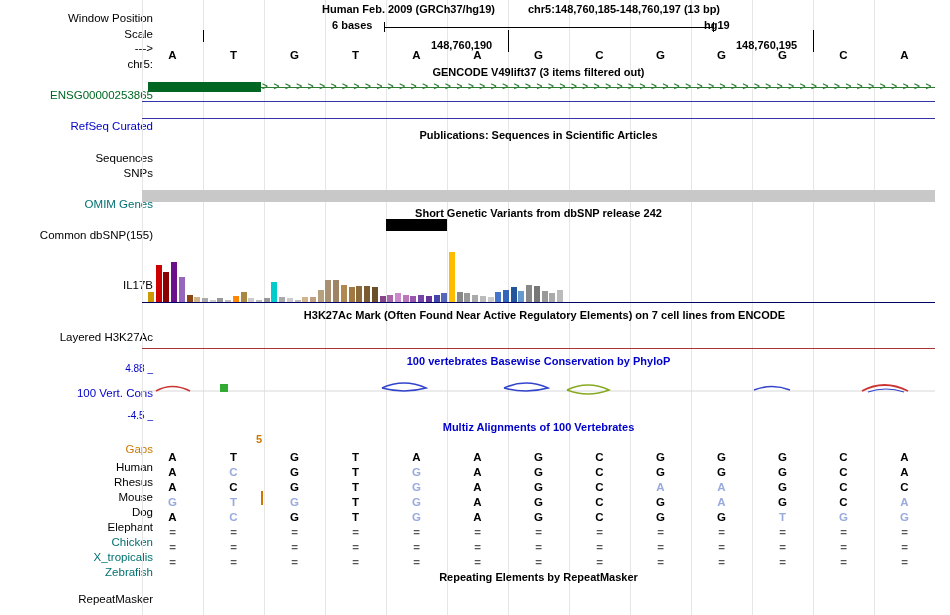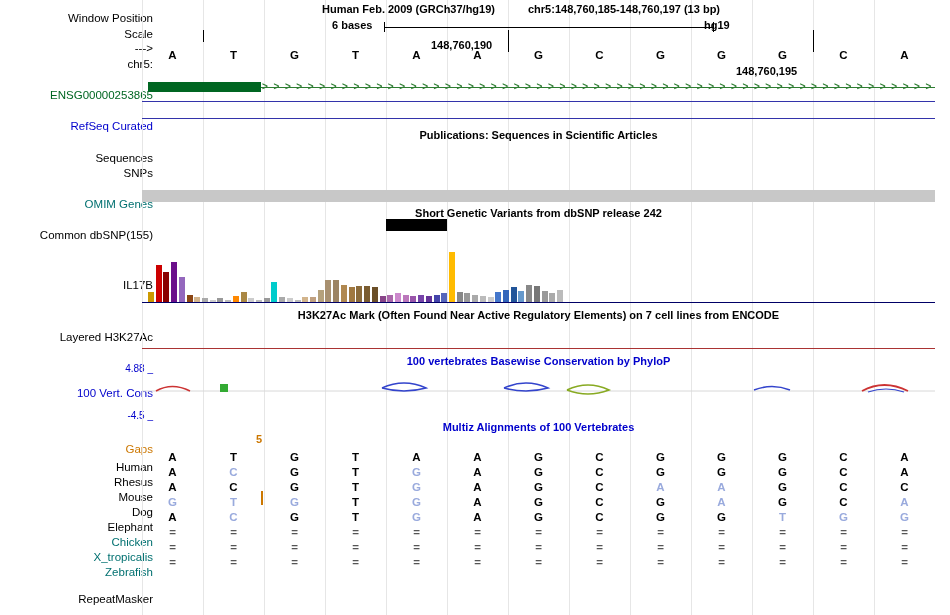--- a/index.html
+++ b/index.html
@@ -126,40 +126,41 @@
 
     <div class="hr" style="top:27px;left:242px;width:330px;"></div>
     <div class="tick" style="top:22px;left:242px;height:10px;"></div>
     <div class="tick" style="top:22px;left:571px;height:10px;"></div>
 
     <div class="tick" style="top:30px;left:61px;height:12px;"></div>
     <div class="tick" style="top:30px;left:366px;height:12px;"></div>
     <div class="tick" style="top:30px;left:671px;height:12px;"></div>
 
     <div class="abs" style="top:39px;left:289px;">148,760,190</div>
-    <div class="abs" style="top:39px;left:594px;margin-top:26px;">148,760,195</div>
+    <div class="abs" style="top:39px;left:594px;">148,760,195</div>
     <div class="tick" style="top:40px;left:366px;height:12px;"></div>
     <div class="tick" style="top:40px;left:671px;height:12px;"></div>
 
     <div class="baserow" id="seqrow" style="top:49px;">
         <span class="baseltr" style="left: 30.5px;">A</span>
         <span class="baseltr" style="left: 91.5px;">T</span>
         <span class="baseltr" style="left: 152.5px;">G</span>
         <span class="baseltr" style="left: 213.5px;">T</span>
         <span class="baseltr" style="left: 274.5px;">A</span>
         <span class="baseltr" style="left: 335.5px;">A</span>
         <span class="baseltr" style="left: 396.5px;">G</span>
         <span class="baseltr" style="left: 457.5px;">C</span>
         <span class="baseltr" style="left: 518.5px;">G</span>
         <span class="baseltr" style="left: 579.5px;">G</span>
         <span class="baseltr" style="left: 640.5px;">G</span>
         <span class="baseltr" style="left: 701.5px;">C</span>
         <span class="baseltr" style="left: 762.5px;">A</span>
       </div>
 
+    <div class="centered" style="top:66px;">GENCODE V49lift37 (3 items filtered out)</div>
     <div class="genebox" style="top:82px;left:6px;width:113px;height:10px;"></div>
     <div class="genearrowline" style="top:87px;left:119px;width:674px;"></div>
     <div class="abs" style="top:81px;left:120px;width:673px;color:#2e7d32;font-size:10px;letter-spacing:5.6px;overflow:hidden;white-space:nowrap;">&gt;&gt;&gt;&gt;&gt;&gt;&gt;&gt;&gt;&gt;&gt;&gt;&gt;&gt;&gt;&gt;&gt;&gt;&gt;&gt;&gt;&gt;&gt;&gt;&gt;&gt;&gt;&gt;&gt;&gt;&gt;&gt;&gt;&gt;&gt;&gt;&gt;&gt;&gt;&gt;&gt;&gt;&gt;&gt;&gt;&gt;&gt;&gt;&gt;&gt;&gt;&gt;&gt;&gt;&gt;&gt;&gt;&gt;&gt;&gt;&gt;&gt;&gt;&gt;&gt;&gt;&gt;&gt;&gt;&gt;&gt;&gt;&gt;&gt;&gt;&gt;&gt;&gt;&gt;&gt;&gt;&gt;&gt;&gt;&gt;&gt;</div>
     <div class="hr" style="top:101px;left:0px;width:793px;background:#3333aa;"></div>
 
     <div class="hr" style="top:118px;left:0px;width:793px;background:#3333aa;"></div>
 
     <div class="centered" style="top:129px;">Publications: Sequences in Scientific Articles</div>
 
     <div class="greyband" style="top:190px;left:0px;width:793px;height:12px;"></div>
@@ -218,21 +219,21 @@
         <div class="gbar" style="left: 362.698px; width: 6px; height: 15px; background: rgb(34, 85, 153);"></div>
         <div class="gbar" style="left: 370.415px; width: 6px; height: 11.25px; background: rgb(102, 153, 204);"></div>
         <div class="gbar" style="left: 378.132px; width: 6px; height: 17.5px; background: rgb(136, 136, 136);"></div>
         <div class="gbar" style="left: 385.849px; width: 6px; height: 16.25px; background: rgb(119, 119, 119);"></div>
         <div class="gbar" style="left: 393.566px; width: 6px; height: 11.25px; background: rgb(153, 153, 153);"></div>
         <div class="gbar" style="left: 401.283px; width: 6px; height: 8.75px; background: rgb(170, 170, 170);"></div>
         <div class="gbar" style="left: 409px; width: 6px; height: 12.5px; background: rgb(187, 187, 187);"></div>
       </div>
     <div class="hr" style="top:302px;left:0px;width:793px;background:#000066;"></div>
 
-    <div class="centered" style="top:309px;">H3K27Ac Mark (Often Found Near Active Regulatory Elements) on 7 cell lines from ENCODE</div>
+    <div class="centered" style="top:309px;padding-left:6px;">H3K27Ac Mark (Often Found Near Active Regulatory Elements) on 7 cell lines from ENCODE</div>
     <div class="hr" style="top:348px;left:0px;width:793px;background:#aa3333;"></div>
 
     <div class="centered blue" style="top:355px;text-align:center;">100 vertebrates Basewise Conservation by PhyloP</div>
     <div class="abs" style="top:368px;left:0px;width:793px;height:46px;">
       <svg width="793" height="46">
         <line x1="0" y1="23" x2="793" y2="23" stroke="#d8d8d8" stroke-width="1"></line>
         <path d="M14 23 Q30 14 48 23" stroke="#cc3333" fill="none" stroke-width="1.6"></path>
         <rect x="78" y="16" width="8" height="8" fill="#33aa33"></rect>
         <path d="M240 20 Q262 10 284 20 Q262 26 240 20" stroke="#3344cc" fill="none" stroke-width="1.6"></path>
         <path d="M362 20 Q384 10 406 20 Q384 26 362 20" stroke="#3344cc" fill="none" stroke-width="1.6"></path>
@@ -361,15 +362,16 @@
         <span class="baseltr" style="left: 335.5px; color: rgb(85, 85, 85);">=</span>
         <span class="baseltr" style="left: 396.5px; color: rgb(85, 85, 85);">=</span>
         <span class="baseltr" style="left: 457.5px; color: rgb(85, 85, 85);">=</span>
         <span class="baseltr" style="left: 518.5px; color: rgb(85, 85, 85);">=</span>
         <span class="baseltr" style="left: 579.5px; color: rgb(85, 85, 85);">=</span>
         <span class="baseltr" style="left: 640.5px; color: rgb(85, 85, 85);">=</span>
         <span class="baseltr" style="left: 701.5px; color: rgb(85, 85, 85);">=</span>
         <span class="baseltr" style="left: 762.5px; color: rgb(85, 85, 85);">=</span>
       </div>
 
+    <div class="centered" style="top:571px;">Repeating Elements by RepeatMasker</div>
 
   </div>
 </div>
 
 </body></html>

